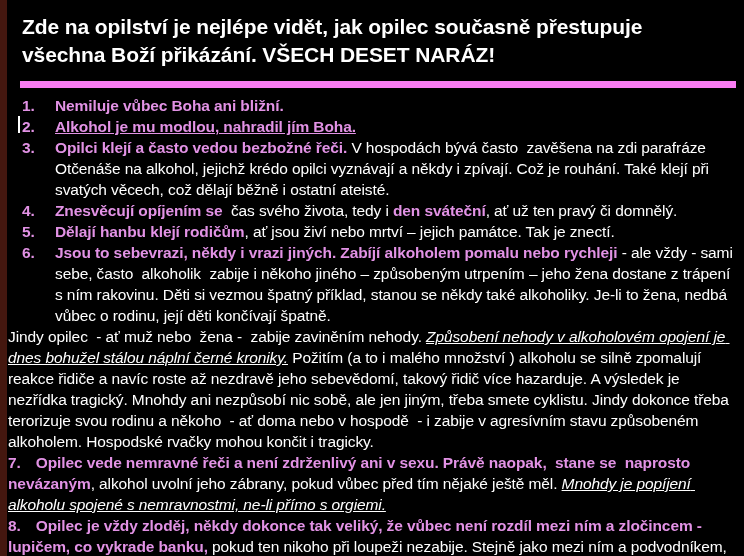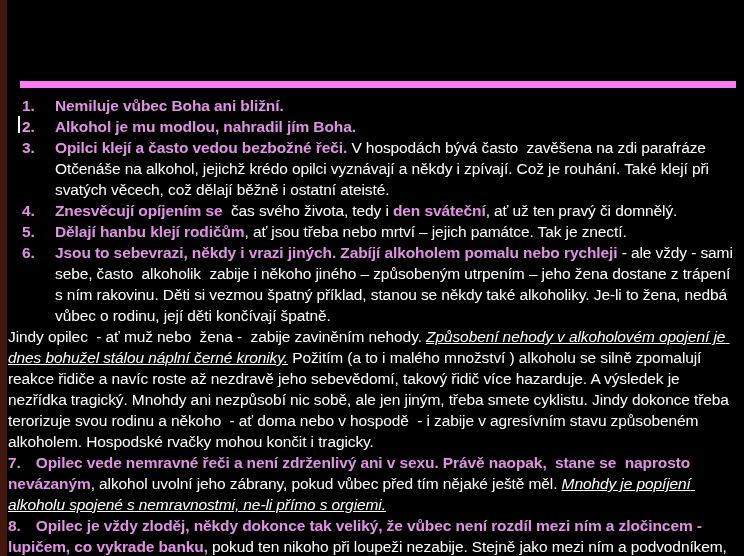--- a/index.html
+++ b/index.html
@@ -68,26 +68,28 @@
     left: 18px; top: 116px;
     width: 2px; height: 17px;
     background: #ffffff;
   }
 </style>
 </head>
 <body>
 
 <div id="slide" style="background: rgb(0, 0, 0);">
   <div id="left-stripe" style="background: rgb(68, 23, 15);"></div>
+  <div id="header" style="color: rgb(255, 255, 255);">Zde na opilství je nejlépe vidět, jak opilec současně přestupuje
+všechna Boží přikázání. VŠECH DESET NARÁZ!</div>
   <div id="divider" style="background: rgb(250, 124, 243);"></div>
   <div id="body">
       <div class="item hang"><span class="num" style="color: rgb(226, 146, 229);">1.</span><span class="txt"><span class="seg-accent" style="color: rgb(226, 146, 229);">Nemiluje vůbec Boha ani bližní.</span></span></div>
-      <div class="item hang"><span class="num" style="color: rgb(226, 146, 229);">2.</span><span class="txt"><span class="seg-accent" style="color: rgb(226, 146, 229);">Alkohol je mu modlou, nahradil jím Boha.</span></span></div>
+      <div class="item hang"><span class="num" style="color: rgb(226, 146, 229);">2.</span><span class="txt"><span class="seg-accent" style="color: rgb(226, 146, 229); text-decoration: underline;">Alkohol je mu modlou, nahradil jím Boha.</span></span></div>
       <div class="item hang"><span class="num" style="color: rgb(226, 146, 229);">3.</span><span class="txt"><span class="seg-accent" style="color: rgb(226, 146, 229);">Opilci klejí a často vedou bezbožné řeči.</span><span class="seg-plain"> V hospodách bývá často  zavěšena na zdi parafráze Otčenáše na alkohol, jejichž krédo opilci vyznávají a někdy i zpívají. Což je rouhání. Také klejí při svatých věcech, což dělají běžně i ostatní ateisté.</span></span></div>
       <div class="item hang"><span class="num" style="color: rgb(226, 146, 229);">4.</span><span class="txt"><span class="seg-accent" style="color: rgb(226, 146, 229);">Znesvěcují opíjením se</span><span class="seg-plain">  čas svého života, tedy i </span><span class="seg-accent" style="color: rgb(226, 146, 229);">den sváteční</span><span class="seg-plain">, ať už ten pravý či domnělý.</span></span></div>
-      <div class="item hang"><span class="num" style="color: rgb(226, 146, 229);">5.</span><span class="txt"><span class="seg-accent" style="color: rgb(226, 146, 229);">Dělají hanbu klejí rodičům</span><span class="seg-plain">, ať jsou třeba nebo mrtví – jejich památce. Tak je znectí.</span></span></div>
+      <div class="item hang"><span class="num" style="color: rgb(226, 146, 229);">5.</span><span class="txt"><span class="seg-accent" style="color: rgb(226, 146, 229);">Dělají hanbu klejí rodičům</span><span class="seg-plain">, ať jsou živí nebo mrtví – jejich památce. Tak je znectí.</span></span></div>
       <div class="item hang"><span class="num" style="color: rgb(226, 146, 229);">6.</span><span class="txt"><span class="seg-accent" style="color: rgb(226, 146, 229);">Jsou to sebevrazi, někdy i vrazi jiných. Zabíjí alkoholem pomalu nebo rychleji</span><span class="seg-plain"> - ale vždy - sami sebe, často  alkoholik  zabije i někoho jiného – způsobeným utrpením – jeho žena dostane z trápení s ním rakovinu. Děti si vezmou špatný příklad, stanou se někdy také alkoholiky. Je-li to žena, nedbá vůbec o rodinu, její děti končívají špatně.</span></span></div>
       <div class="item"><span class="seg-plain">Jindy opilec  - ať muž nebo  žena -  zabije zaviněním nehody. </span><span class="seg-emph">Způsobení nehody v alkoholovém opojení je dnes bohužel stálou náplní černé kroniky.</span><span class="seg-plain"> Požitím (a to i malého množství ) alkoholu se silně zpomalují reakce řidiče a navíc roste až nezdravě jeho sebevědomí, takový řidič více hazarduje. A výsledek je nezřídka tragický. Mnohdy ani nezpůsobí nic sobě, ale jen jiným, třeba smete cyklistu. Jindy dokonce třeba terorizuje svou rodinu a někoho  - ať doma nebo v hospodě  - i zabije v agresívním stavu způsobeném alkoholem. Hospodské rvačky mohou končit i tragicky.</span></div>
       <div class="item"><span class="num-inline" style="color: rgb(226, 146, 229);">7.</span><span class="seg-accent" style="color: rgb(226, 146, 229);">Opilec vede nemravné řeči a není zdrženlivý ani v sexu. Právě naopak,  stane se  naprosto nevázaným</span><span class="seg-plain">, alkohol uvolní jeho zábrany, pokud vůbec před tím nějaké ještě měl. </span><span class="seg-emph">Mnohdy je popíjení alkoholu spojené s nemravnostmi, ne-li přímo s orgiemi.</span></div>
       <div class="item"><span class="num-inline" style="color: rgb(226, 146, 229);">8.</span><span class="seg-accent" style="color: rgb(226, 146, 229);">Opilec je vždy zloděj, někdy dokonce tak veliký, že vůbec není rozdíl mezi ním a zločincem -  lupičem, co vykrade banku,</span><span class="seg-plain"> pokud ten nikoho při loupeži nezabije. Stejně jako mezi ním a podvodníkem, co vylákal milióny.</span></div>
     </div>
   <div id="text-cursor"></div>
 </div>
 
 </body></html>

